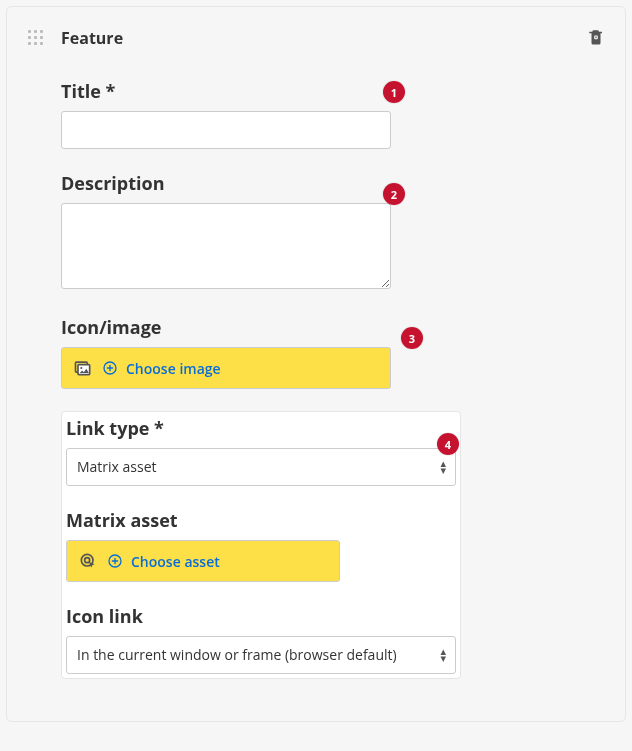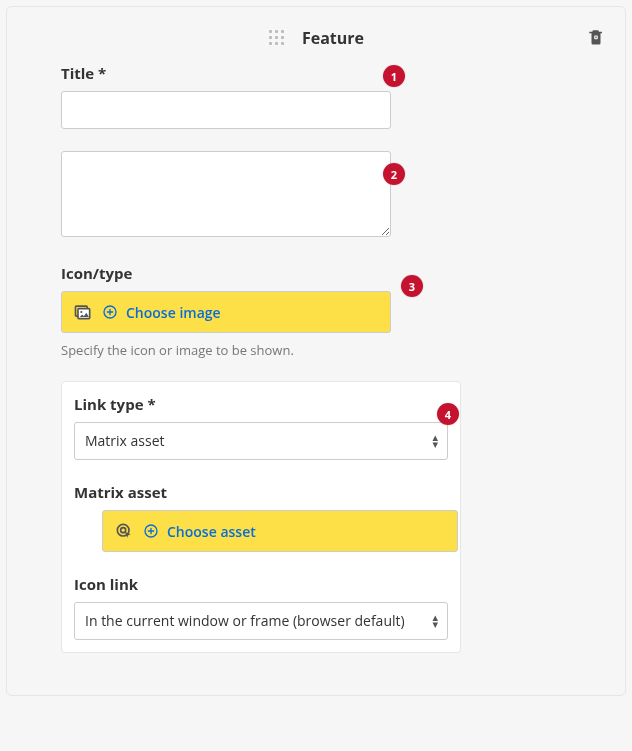--- a/index.html
+++ b/index.html
@@ -15,23 +15,22 @@
       border: 1px solid #e5e5e5;
       border-radius: 6px;
       padding: 20px;
       width: 620px;
       position: relative;
     }
     .panel-header {
       display: flex;
       align-items: center;
       gap: 16px;
-      margin-bottom: 14px;
-      position: relative;
-      justify-content: center;
+      margin-bottom: 30px;
+      position: relative;
     }
     .drag-handle {
       width: 18px;
       height: 18px;
       display: grid;
       grid-template-columns: repeat(3, 4px);
       grid-template-rows: repeat(3, 4px);
       gap: 2px;
       cursor: grab;
       padding: 1px;
@@ -56,21 +55,21 @@
     .field-group {
       margin-bottom: 22px;
       margin-left: 34px;
       width: 330px;
       position: relative;
     }
     .field-group.wide {
       width: 400px;
     }
     .field-label {
-      font-size: 15px;
+      font-size: 18px;
       font-weight: 700;
       color: #333;
       margin-bottom: 8px;
       display: block;
     }
     .text-input {
       width: 100%;
       height: 38px;
       border: 1px solid #ccc;
       border-radius: 3px;
@@ -115,21 +114,21 @@
     }
     .helper-text {
       font-size: 13px;
       color: #777;
       margin-top: 8px;
     }
     .nested-panel {
       border: 1px solid #e5e5e5;
       background: #fff;
       border-radius: 4px;
-      padding: 12px;
+      padding: 4px;
       margin-top: 8px;
       width: 400px;
     }
     .nested-field {
       margin-bottom: 22px;
       position: relative;
     }
     .nested-field:last-child { margin-bottom: 0; }
     .select-wrap {
       position: relative;
@@ -204,65 +203,65 @@
     </div>
   </div>
 
   <div class="field-group">
     <label class="field-label">Title *</label>
     <input type="text" class="text-input" value="" style="">
     <div class="annot" style="top:2px; right:-14px;">1</div>
   </div>
 
   <div class="field-group">
+    <label class="field-label">Description</label>
     <textarea class="textarea-input" style=""></textarea>
     <div class="annot" style="top:12px; right:-14px;">2</div>
   </div>
 
   <div class="field-group wide" style="width:360px;">
-    <label class="field-label">Icon/type</label>
+    <label class="field-label">Icon/image</label>
     <div class="chooser" style="width:330px;">
       <span class="pre-icon">
         <svg viewBox="0 0 24 24" width="20" height="20">
           <rect x="3" y="5" width="14" height="12" rx="1" fill="none" stroke="currentColor" stroke-width="2"></rect>
           <rect x="6" y="8" width="14" height="12" rx="1" fill="#fff" stroke="currentColor" stroke-width="2"></rect>
           <circle cx="10" cy="12" r="1.3" fill="currentColor"></circle>
           <path d="M8 18 l3-3 2 2 3-4 3 5z" fill="currentColor"></path>
         </svg>
       </span>
       <span class="plus-icon">
         <svg viewBox="0 0 24 24" width="16" height="16">
           <circle cx="12" cy="12" r="9" fill="none" stroke="currentColor" stroke-width="2"></circle>
           <path d="M12 8v8M8 12h8" stroke="currentColor" stroke-width="2" stroke-linecap="round"></path>
         </svg>
       </span>
       <span class="action-text">Choose image</span>
     </div>
-    <div class="helper-text">Specify the icon or image to be shown.</div>
     <div class="annot" style="top:12px; left:340px;">3</div>
   </div>
 
   <div class="field-group wide">
 
     <div class="nested-panel">
 
       <div class="nested-field">
         <label class="field-label">Link type *</label>
         <div class="select-wrap">
           <div class="select-input">Matrix asset</div>
           <div class="select-caret">
             <span class="up">▴</span>
               <span class="down">▾</span>
           </div>
         </div>
       </div>
 
       <div class="nested-field">
         <label class="field-label">Matrix asset</label>
-        <div class="chooser" style="width:356px;margin-left:28px;">
+        <div class="chooser" style="width:274px;">
           <span class="pre-icon">
             <svg viewBox="0 0 24 24" width="20" height="20">
               <circle cx="11" cy="11" r="7" fill="none" stroke="currentColor" stroke-width="2"></circle>
               <circle cx="11" cy="11" r="3" fill="none" stroke="currentColor" stroke-width="2"></circle>
               <path d="M13 13 l7 3 -3 1 -1 3 -3-7z" fill="currentColor"></path>
             </svg>
           </span>
           <span class="plus-icon">
             <svg viewBox="0 0 24 24" width="16" height="16">
               <circle cx="12" cy="12" r="9" fill="none" stroke="currentColor" stroke-width="2"></circle>

